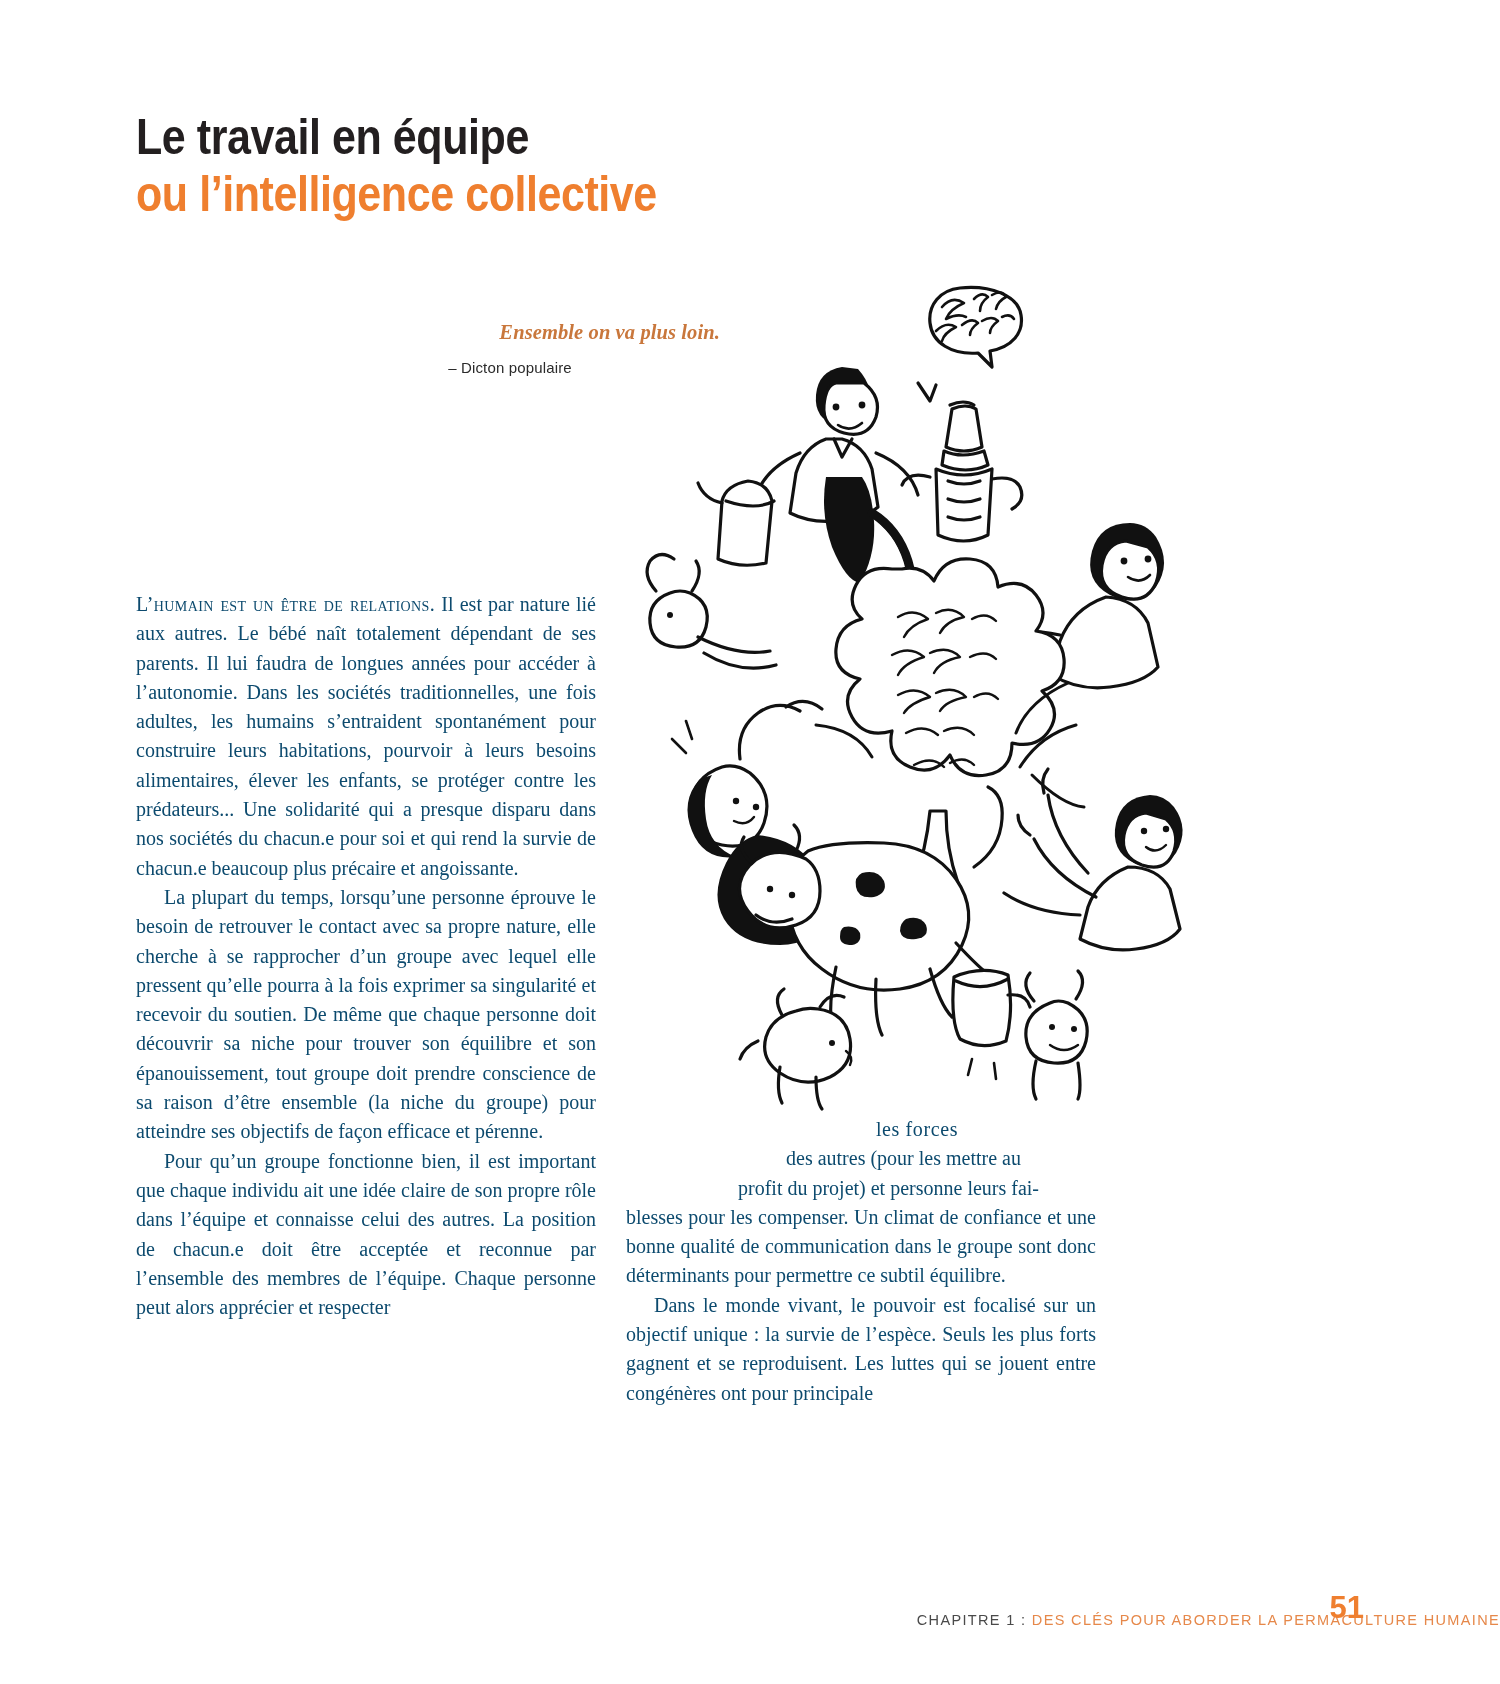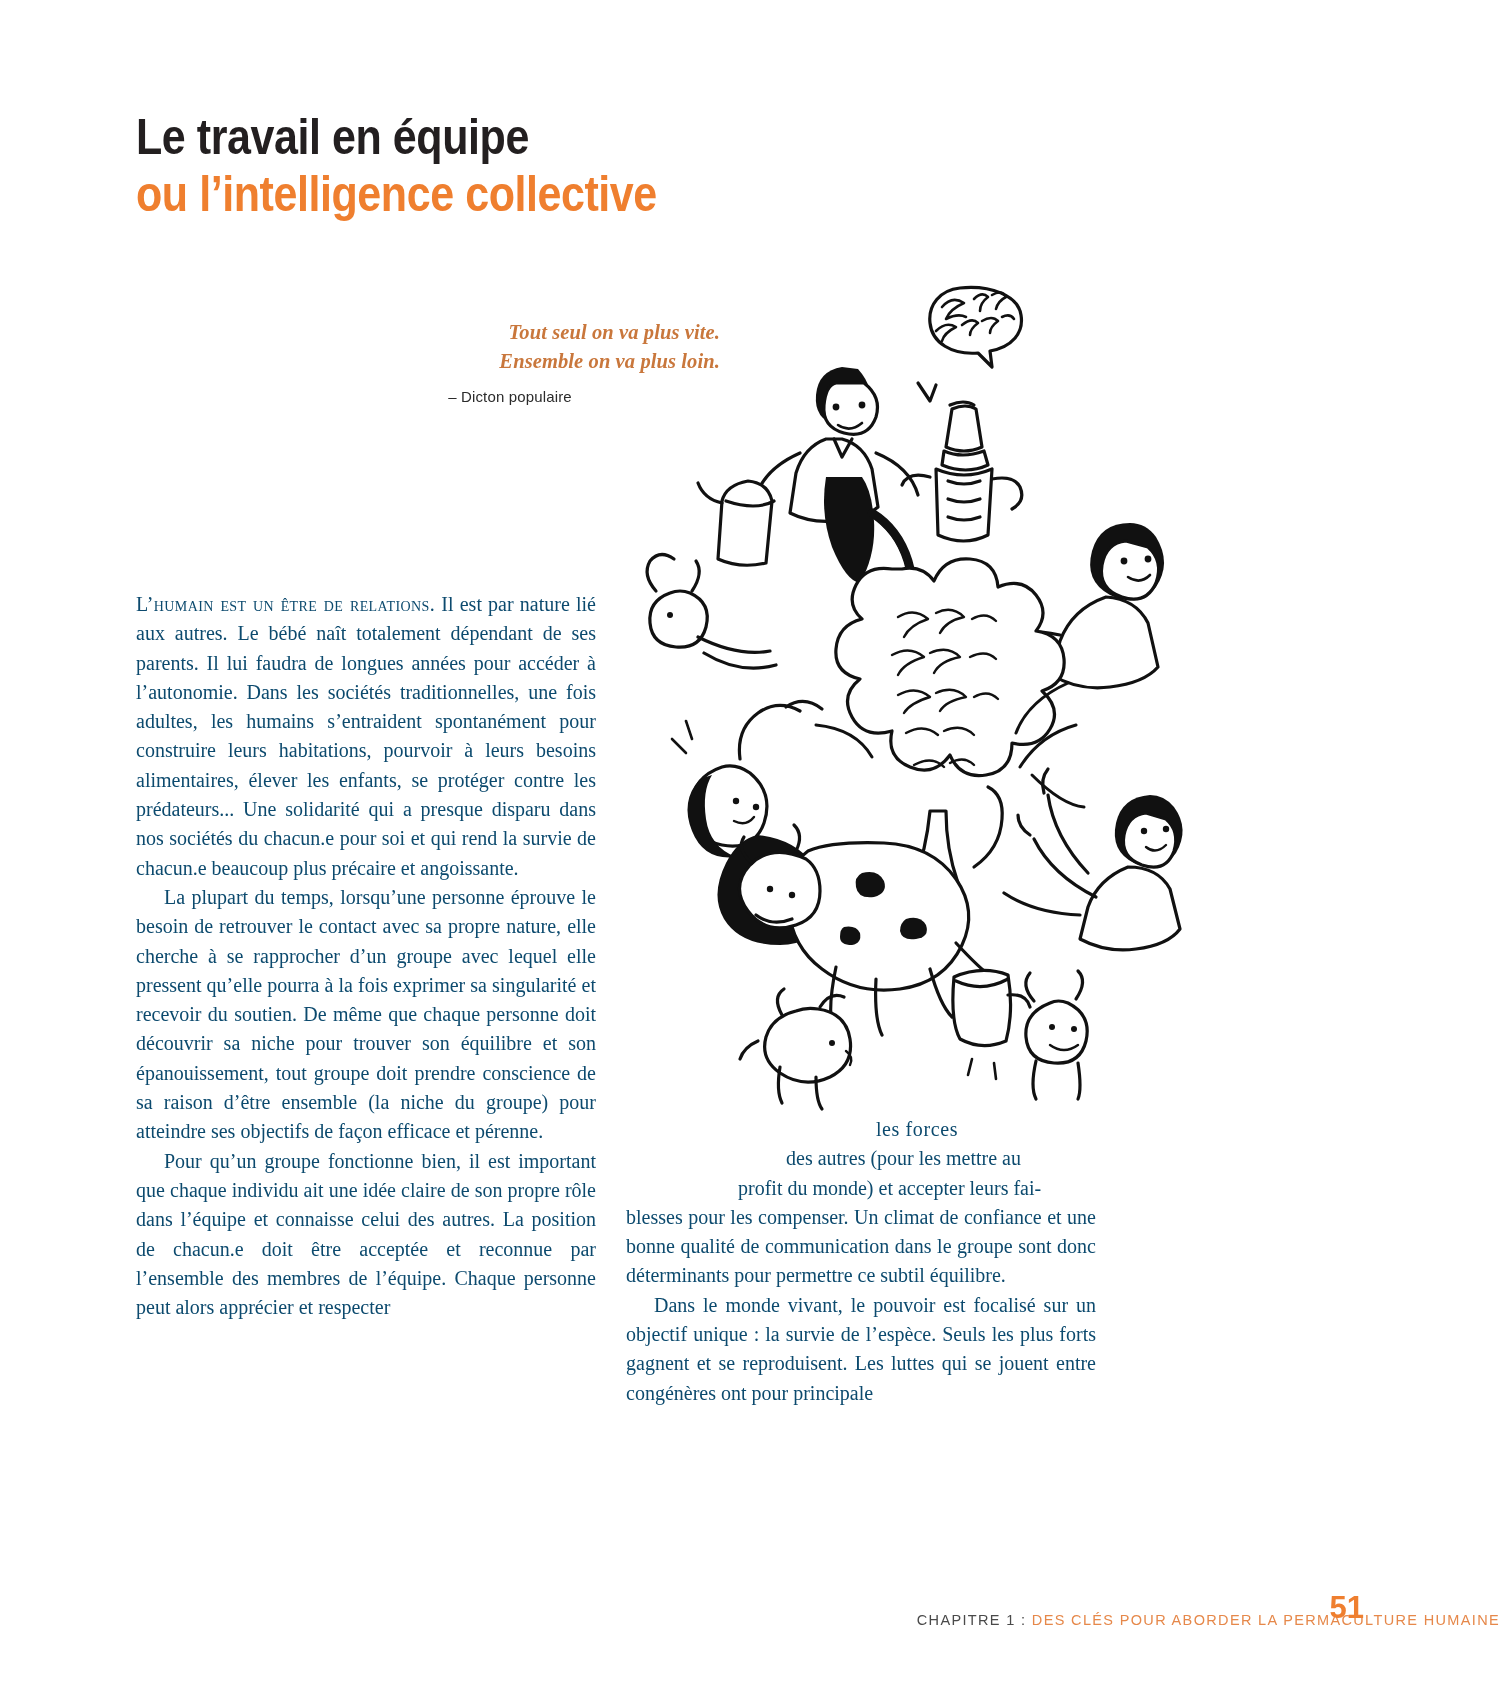--- a/index.html
+++ b/index.html
@@ -213,21 +213,20 @@
 <body>
 
 <div class="page">
 
   <div class="title-block">
     <div class="title-line-1">Le travail en équipe</div>
     <div class="title-line-2">ou l’intelligence collective</div>
   </div>
 
   <div class="epigraph">
-    <div class="epigraph-line">Tout seul on va plus vite.</div>
     <div class="epigraph-line">Ensemble on va plus loin.</div>
     <div class="epigraph-source">– Dicton populaire</div>
   </div>
 
 
   <div class="illustration">
     <svg viewBox="0 0 620 880" xmlns="http://www.w3.org/2000/svg" fill="none" stroke="#111111" stroke-width="3.2" stroke-linecap="round" stroke-linejoin="round">
 
       <g>
         <path d="M320 25 C300 27 288 42 290 60 C292 80 312 92 338 90
@@ -440,21 +439,21 @@
   <div class="col col-left">
     <p><span class="smallcaps">L’humain est un être de relations.</span><span> Il est par nature lié aux autres. Le bébé naît totalement dépendant de ses parents. Il lui faudra de longues années pour accéder à l’autonomie. Dans les sociétés traditionnelles, une fois adultes, les humains s’entraident spontané­ment pour construire leurs habitations, pour­voir à leurs besoins alimentaires, élever les enfants, se protéger contre les prédateurs... Une solidarité qui a presque disparu dans nos socié­tés du chacun.e pour soi et qui rend la survie de chacun.e beaucoup plus précaire et angoissante.</span></p>
     <p>La plupart du temps, lorsqu’une personne éprouve le besoin de retrouver le contact avec sa propre nature, elle cherche à se rapprocher d’un groupe avec lequel elle pressent qu’elle pourra à la fois exprimer sa singularité et recevoir du soutien. De même que chaque personne doit découvrir sa niche pour trouver son équilibre et son épanouisse­ment, tout groupe doit prendre conscience de sa rai­son d’être ensemble (la niche du groupe) pour atteindre ses objectifs de façon efficace et pérenne.</p>
     <p>Pour qu’un groupe fonctionne bien, il est impor­tant que chaque individu ait une idée claire de son propre rôle dans l’équipe et connaisse celui des autres. La position de chacun.e doit être acceptée et reconnue par l’ensemble des membres de l’équipe. Chaque personne peut alors apprécier et respecter</p>
   </div>
 
   <div class="col col-right">
     <p>
       <span class="wrap-line wrap-l1">les   forces</span>
       <span class="wrap-line wrap-l2">des autres (pour les mettre au</span>
-      <span class="wrap-line wrap-l3">profit du monde) et accepter leurs fai-</span>
+      <span class="wrap-line wrap-l3">profit du projet) et personne leurs fai-</span>
       <span>blesses pour les compenser. Un climat de confiance et une bonne qualité de communication dans le groupe sont donc déterminants pour permettre ce subtil équilibre.</span>
     </p>
     <p>Dans le monde vivant, le pouvoir est focalisé sur un objectif unique : la survie de l’espèce. Seuls les plus forts gagnent et se reproduisent. Les luttes qui se jouent entre congénères ont pour principale</p>
   </div>
 
   <div class="footer">
     <div class="footer-center">
       <span class="footer-chapter">CHAPITRE 1 : </span><span class="footer-title">DES CLÉS POUR ABORDER LA PERMACULTURE HUMAINE</span>
     </div>
     <div class="footer-page">51</div>

